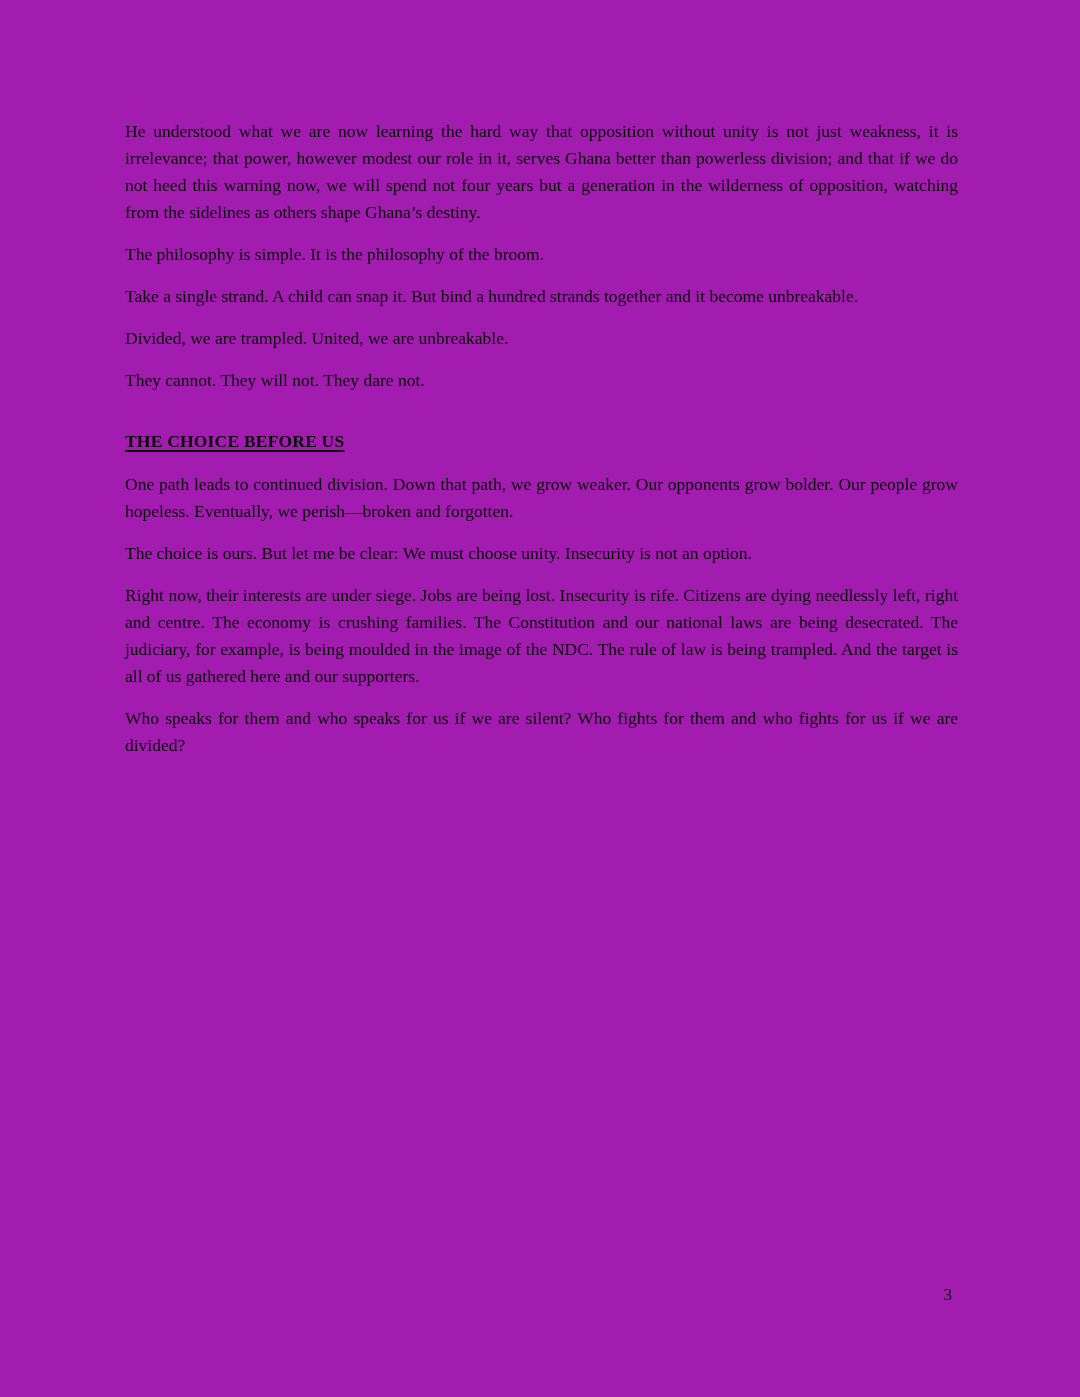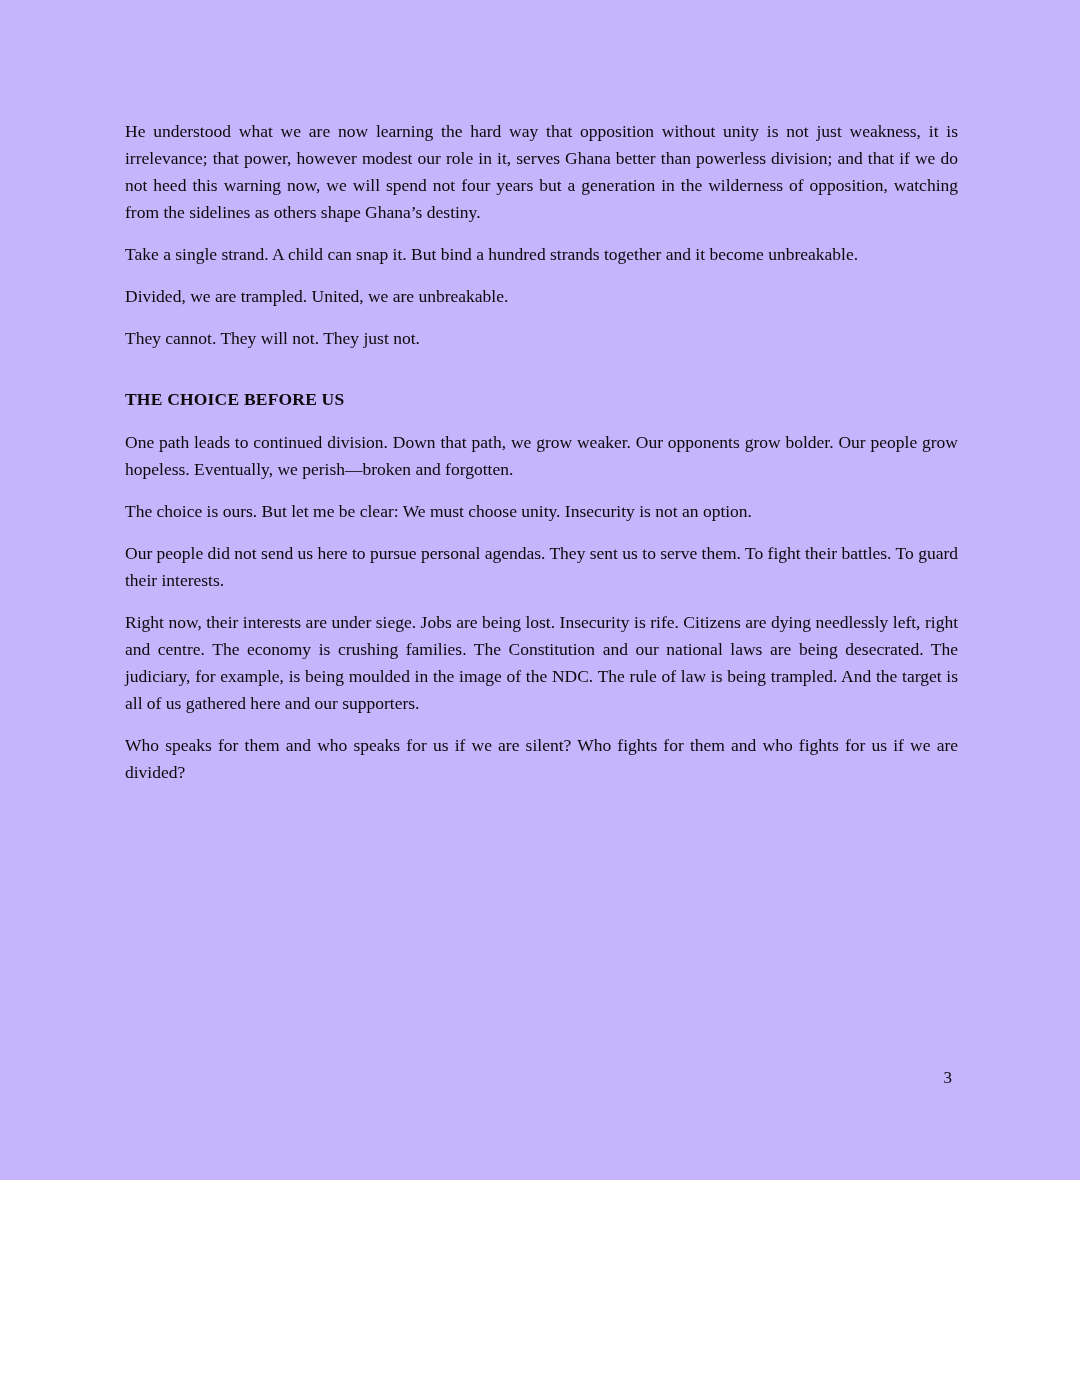--- a/index.html
+++ b/index.html
@@ -3,22 +3,22 @@
 <meta charset="utf-8">
 <style>
   html, body {
     margin: 0;
     padding: 0;
     background: #ffffff;
   }
   .page {
     position: relative;
     width: 1080px;
-    height: 1180px;
-    background: #c4b5fd;
+    height: 1397px;
+    background: #a21caf;
     color: #0a0a0a;
     font-family: "Liberation Serif", "DejaVu Serif", serif;
     overflow: hidden;
   }
   .content {
     position: absolute;
     left: 125px;
     right: 122px;
     top: 118px;
   }
@@ -29,47 +29,48 @@
     margin: 0 0 15px 0;
   }
   .section-heading {
     font-size: 17.5px;
     line-height: 27px;
     font-weight: bold;
     margin: 34px 0 16px 0;
     letter-spacing: 0.2px;
   }
   .section-heading .underline {
+    text-decoration: underline;
     text-decoration-thickness: 1.5px;
     text-underline-offset: 3px;
   }
   .page-number {
     position: absolute;
     right: 128px;
     bottom: 92px;
     font-size: 17px;
     line-height: 20px;
     color: #0a0a0a;
   }
 </style>
 </head>
 <body>
 
 <div class="page">
   <div class="content">
 
     <p class="body-para">He understood what we are now learning the hard way that opposition without unity is not just weakness, it is irrelevance; that power, however modest our role in it, serves Ghana better than powerless division; and that if we do not heed this warning now, we will spend not four years but a generation in the wilderness of opposition, watching from the sidelines as others shape Ghana’s destiny.</p>
+    <p class="body-para">The philosophy is simple. It is the philosophy of the broom.</p>
     <p class="body-para">Take a single strand. A child can snap it. But bind a hundred strands together and it become unbreakable.</p>
     <p class="body-para">Divided, we are trampled. United, we are unbreakable.</p>
-    <p class="body-para">They cannot. They will not. They just not.</p>
+    <p class="body-para">They cannot. They will not. They dare not.</p>
 
     <h2 class="section-heading"><span class="underline">THE CHOICE BEFORE US</span></h2>
 
     <p class="body-para">One path leads to continued division. Down that path, we grow weaker. Our opponents grow bolder. Our people grow hopeless. Eventually, we perish—broken and forgotten.</p>
     <p class="body-para">The choice is ours. But let me be clear: We must choose unity. Insecurity is not an option.</p>
-    <p class="body-para">Our people did not send us here to pursue personal agendas. They sent us to serve them. To fight their battles. To guard their interests.</p>
     <p class="body-para">Right now, their interests are under siege. Jobs are being lost. Insecurity is rife. Citizens are dying needlessly left, right and centre. The economy is crushing families. The Constitution and our national laws are being desecrated. The judiciary, for example, is being moulded in the image of the NDC. The rule of law is being trampled. And the target is all of us gathered here and our supporters.</p>
     <p class="body-para">Who speaks for them and who speaks for us if we are silent? Who fights for them and who fights for us if we are divided?</p>
 
   </div>
 
   <div class="page-number">3</div>
 </div>
 
 </body></html>

